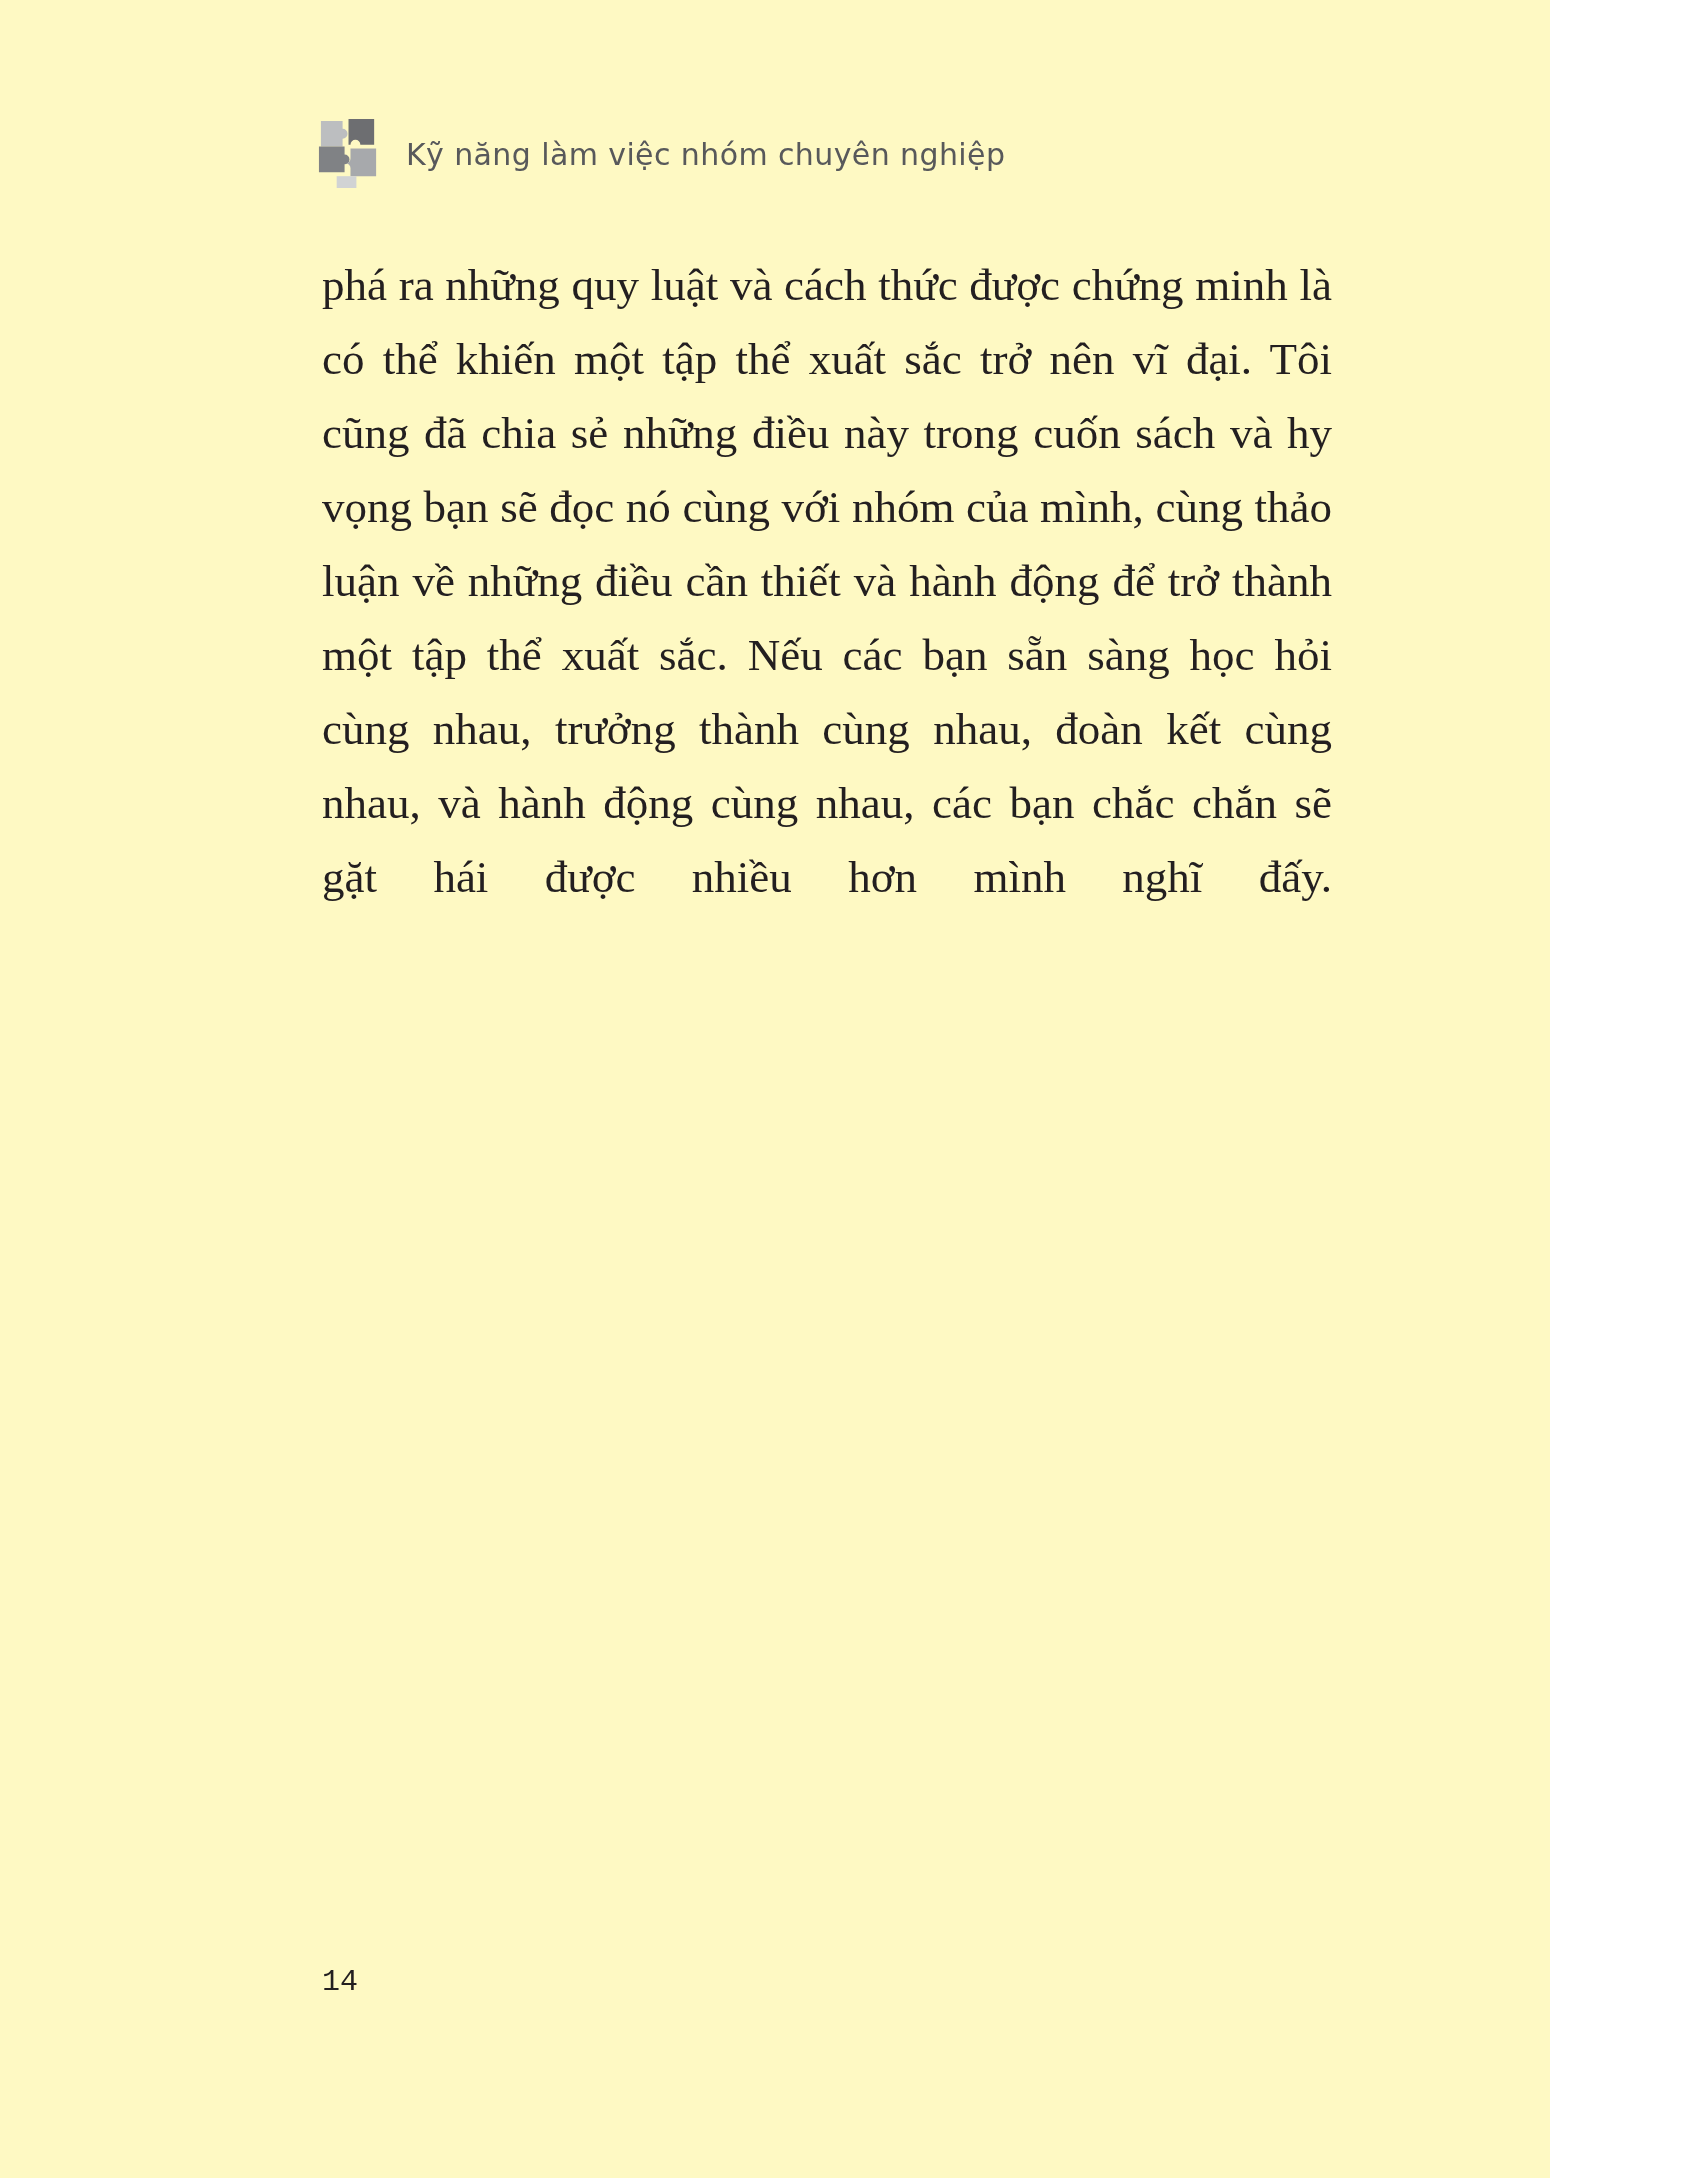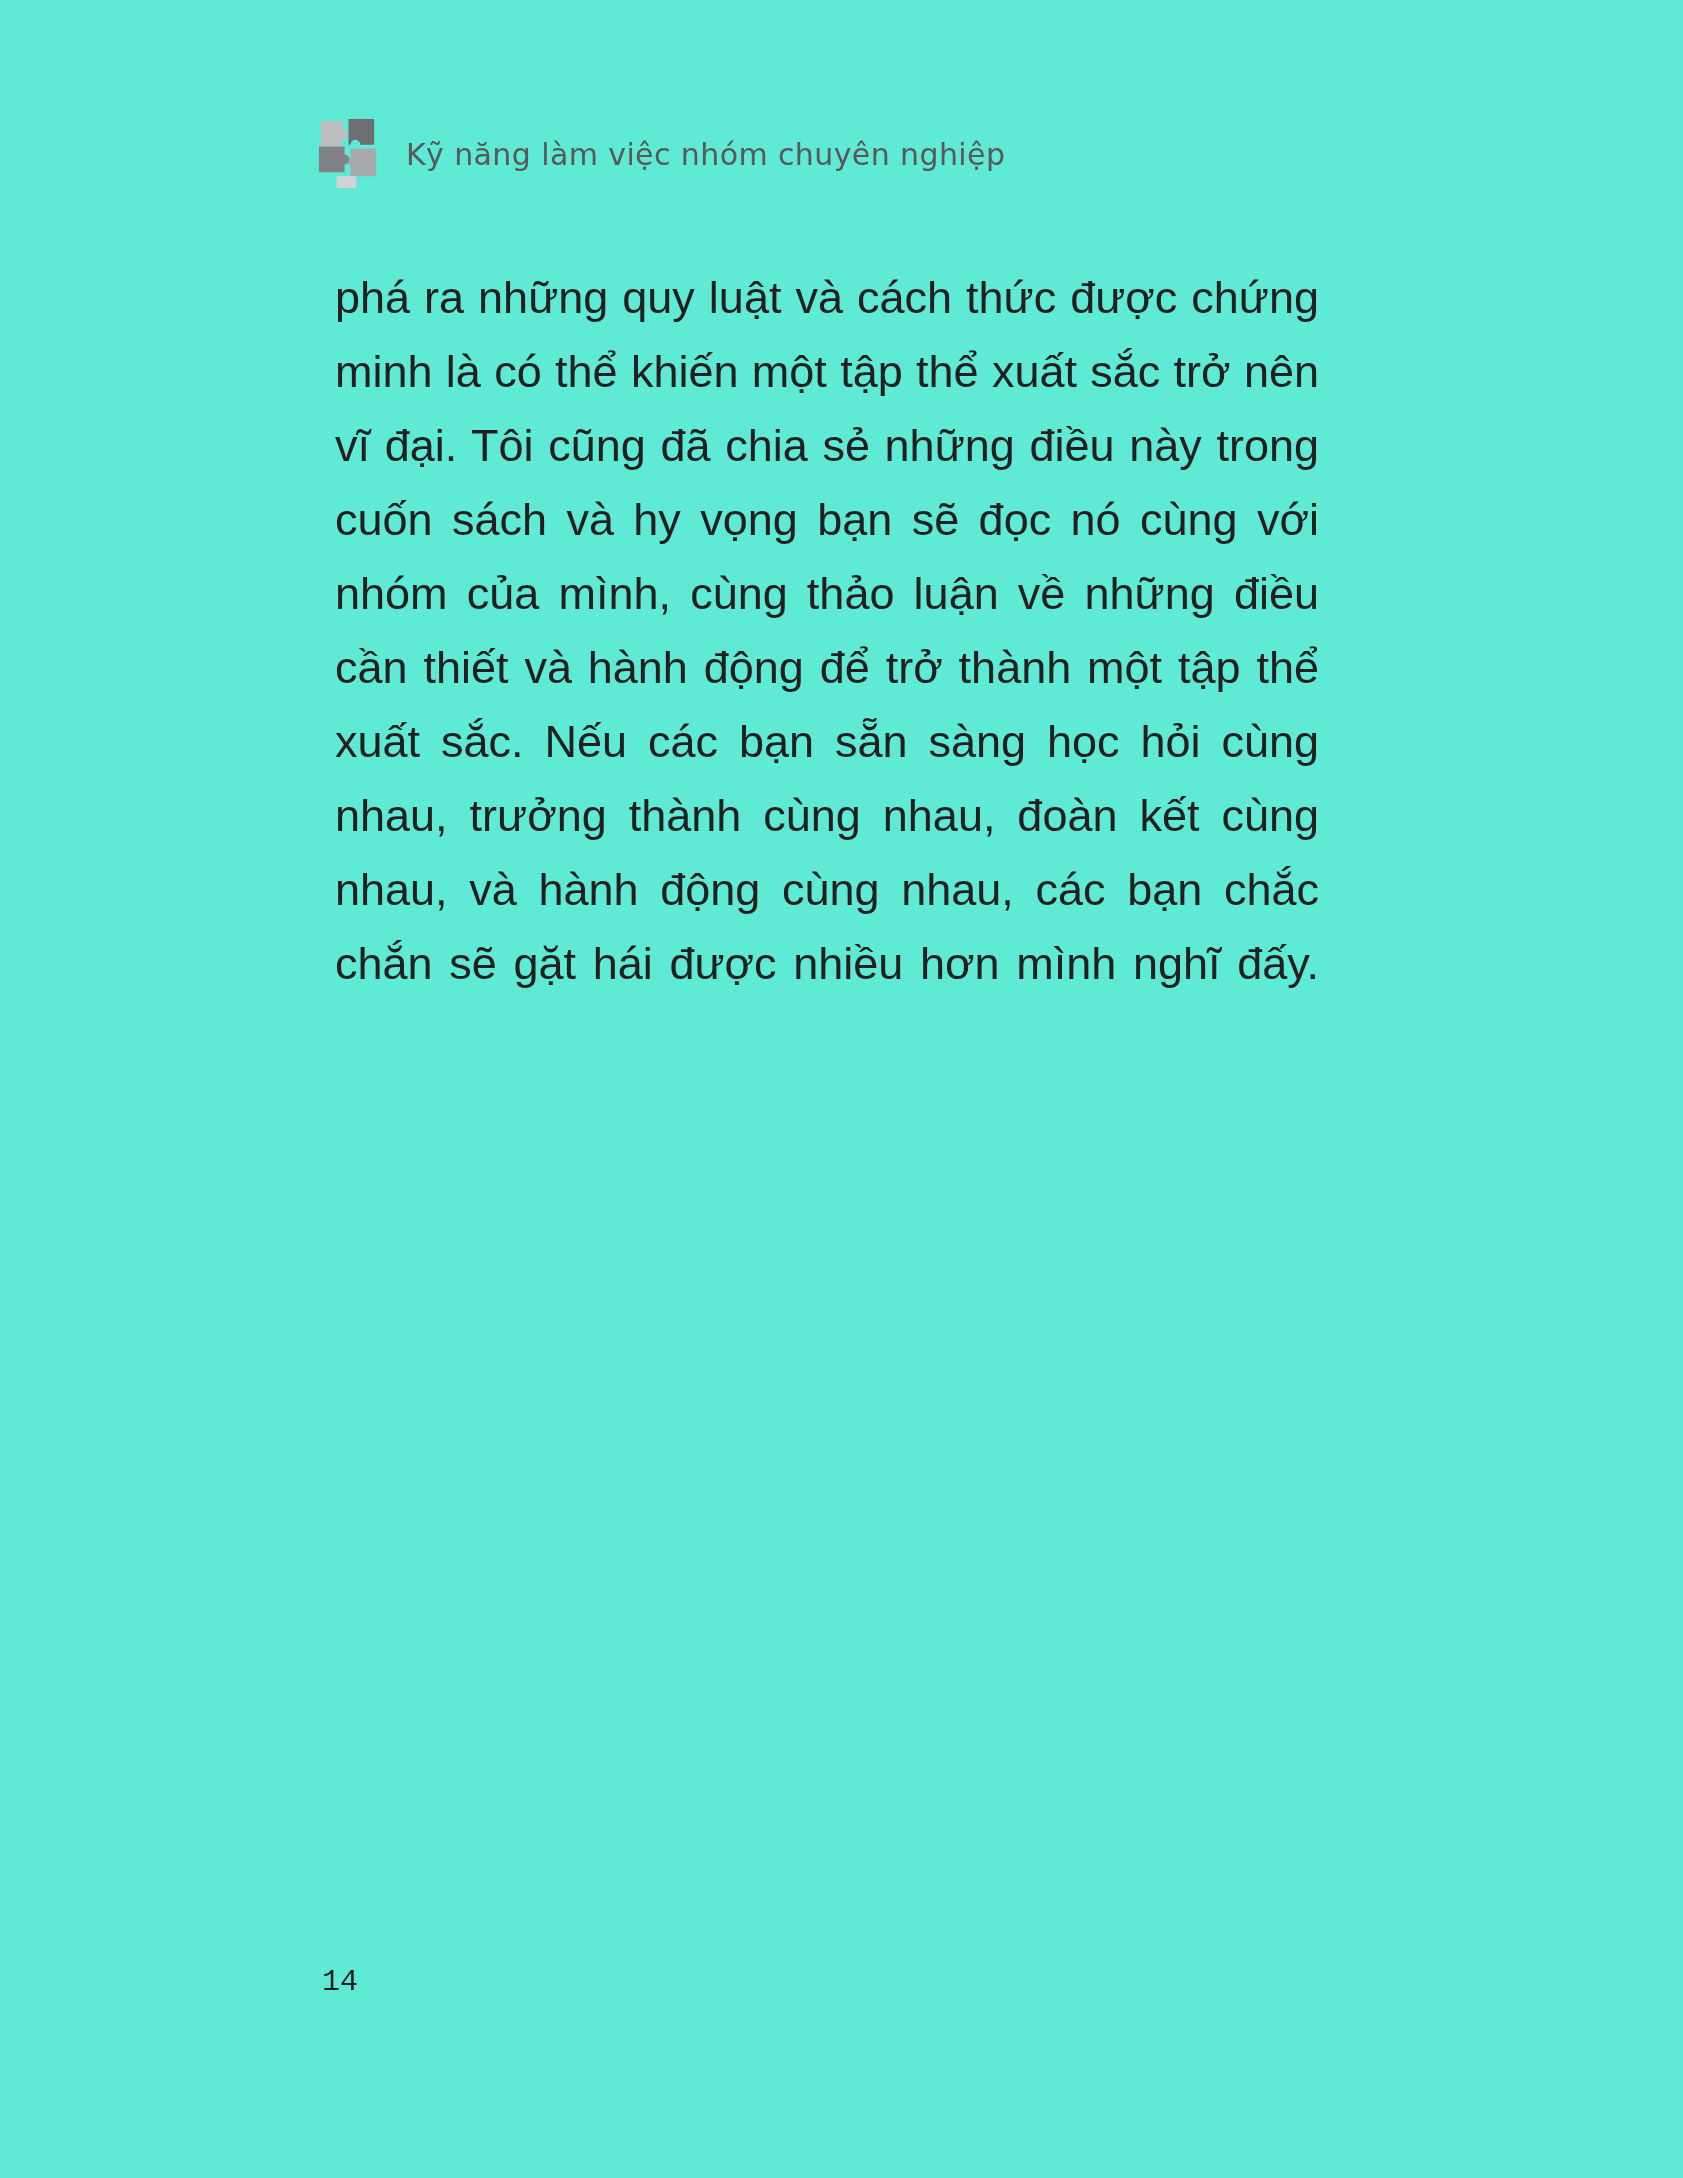--- a/index.html
+++ b/index.html
@@ -3,23 +3,23 @@
 <meta charset="utf-8">
 <title>Book Page</title>
 <style>
   html, body {
     margin: 0;
     padding: 0;
     background: #ffffff;
   }
   .page {
     position: relative;
-    width: 1683px;
+    width: 1550px;
     height: 2178px;
-    background: #5eead4;
+    background: #fef9c3;
     overflow: hidden;
     font-family: "Liberation Serif", serif;
   }
 
   
   .running-header {
     position: absolute;
     left: 315px;
     top: 117px;
     display: flex;
@@ -42,24 +42,24 @@
   }
 
   
   .body-column {
     position: absolute;
     left: 322px;
     top: 248px;
     width: 1010px;
   }
   .body-paragraph {
-    margin: 13px;
+    margin: 0;
     text-align: justify;
     text-justify: inter-word;
-    font-family: Liberation Sans, sans-serif;
+    font-family: Liberation Serif, serif;
     font-size: 45px;
     line-height: 74px;
     color: #231f20;
     hyphens: none;
   }
   .body-paragraph::after {
     content: "";
     display: inline-block;
     width: 100%;
   }

